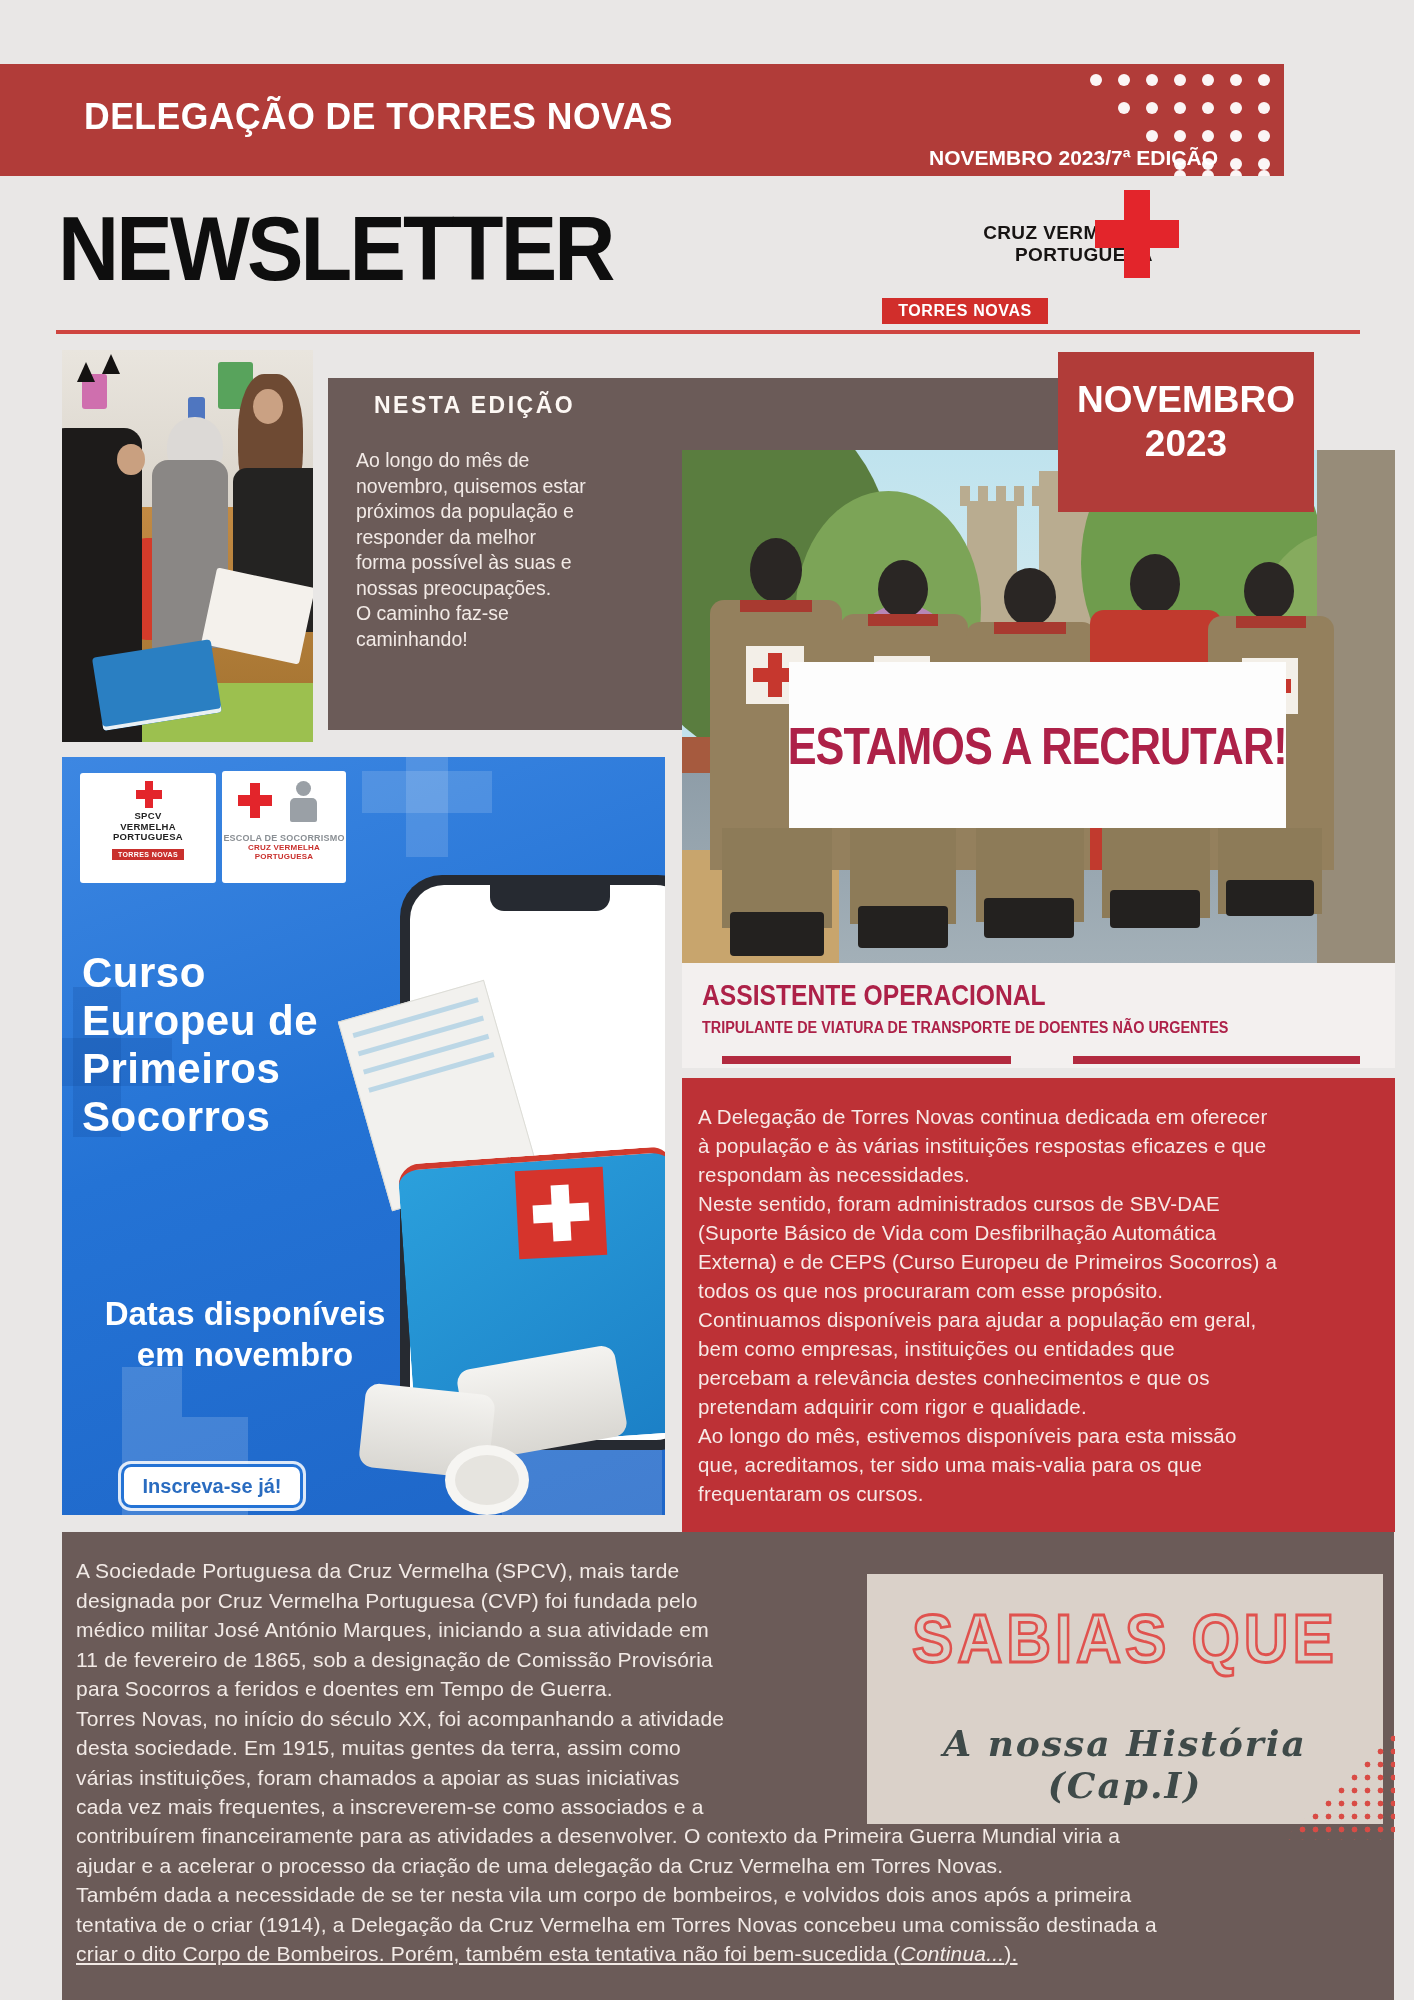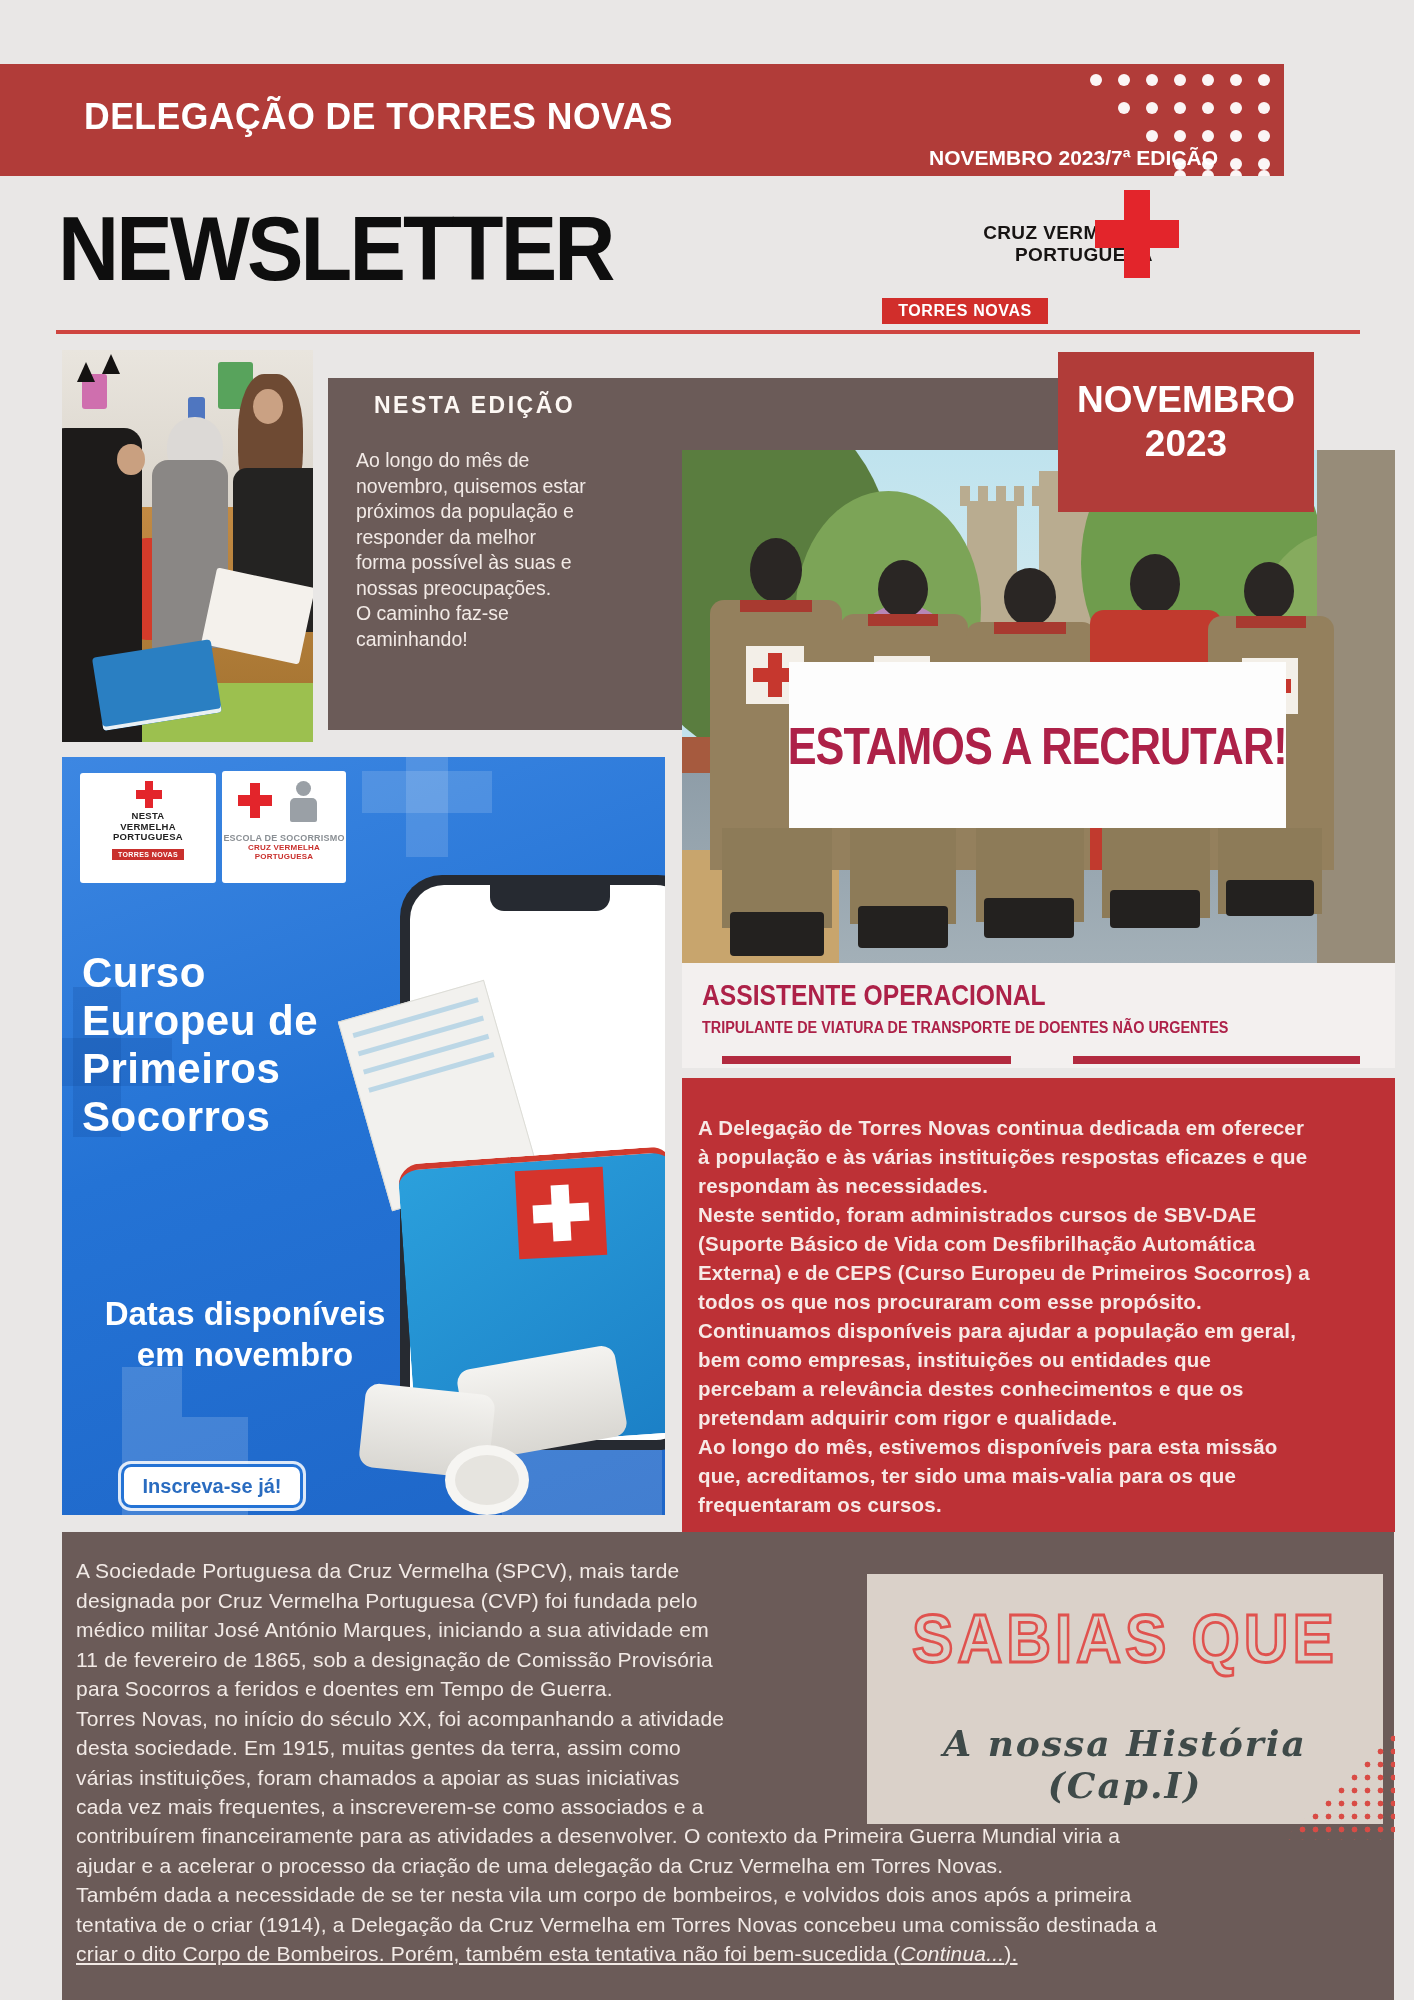--- a/index.html
+++ b/index.html
@@ -77,21 +77,21 @@
   .recruit-banner span{font-size:47px;font-weight:900;color:#ad2148;letter-spacing:-1px;transform:scale(.92,1.12);white-space:nowrap;}
 
   
   .band{left:682px;top:963px;width:713px;height:105px;background:#f3f0ef;}
   .band-role{left:20px;top:16px;font-size:28px;font-weight:900;color:#ad2148;transform:scale(.88,1.05);transform-origin:left top;white-space:nowrap;}
   .band-detail{left:20px;top:56px;font-size:16px;font-weight:800;color:#ad2148;transform:scaleX(.9);transform-origin:left top;white-space:nowrap;}
   .band-bar{top:93px;height:8px;background:#b22a3f;}
 
   
   .redpanel{left:682px;top:1078px;width:713px;height:454px;background:#bd3136;}
-  .redpanel-b{left:16px;top:35px;width:685px;font-size:20.5px;line-height:29px;color:#f7e9e6;white-space:pre-line;letter-spacing:.2px;font-weight:bold;}
+  .redpanel-b{left:16px;top:24px;width:685px;font-size:20.5px;line-height:29px;color:#f7e9e6;white-space:pre-line;letter-spacing:.2px;}
   .under-redline{left:657px;top:1549px;width:733px;height:5px;background:#b22a3f;}
 
   
   .flyer{left:62px;top:757px;width:603px;height:758px;background:linear-gradient(160deg,#3d87e2 0%,#2473d5 45%,#1e66c8 100%);overflow:hidden;}
   .fl-plus{--c:rgba(255,255,255,.14);}
   .fl-plus-dark{--c:rgba(12,60,140,.18);}
   .fl-step{background:rgba(255,255,255,.16);}
   .card{background:#fff;border-radius:3px;overflow:hidden;text-align:center;}
   .card1{left:18px;top:16px;width:136px;height:110px;}
   .card1 .cross{left:56px;top:8px;width:26px;height:27px;}
@@ -328,21 +328,21 @@
     <div class="cross fl-plus" style="left:300px;top:-30px;width:130px;height:130px"></div>
     <div class="cross fl-plus-dark" style="left:430px;top:150px;width:170px;height:170px"></div>
     <div class="cross fl-plus-dark" style="left:-40px;top:230px;width:150px;height:150px"></div>
     <div class="abs fl-step" style="left:60px;top:610px;width:60px;height:148px"></div>
     <div class="abs fl-step" style="left:120px;top:660px;width:66px;height:98px"></div>
     <div class="abs fl-step" style="left:440px;top:690px;width:160px;height:68px"></div>
 
     <div class="abs card card1">
       <div class="cross"></div>
       <div class="card1-txt">
-        <div>NESTA</div>
+        <div>SPCV</div>
         <div>VERMELHA</div>
         <div>PORTUGUESA</div>
       </div>
       <span class="card1-badge">TORRES NOVAS</span>
     </div>
 
     <div class="abs card card2">
       <div class="cross"></div>
       <div class="person abs"></div>
       <div class="card2-l1">ESCOLA DE SOCORRISMO</div>

